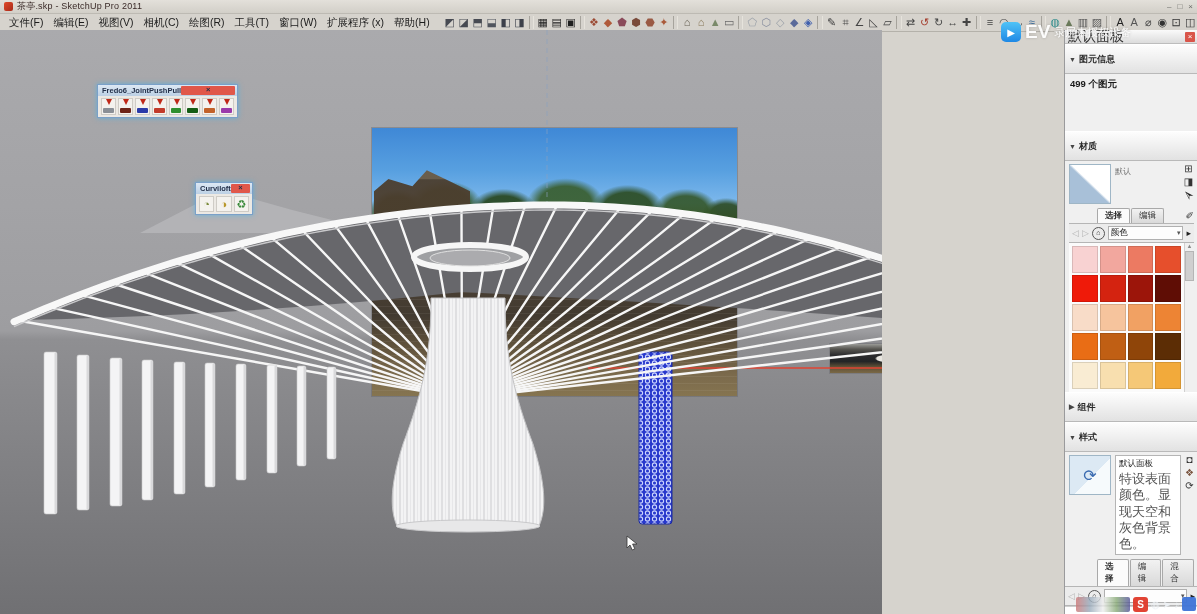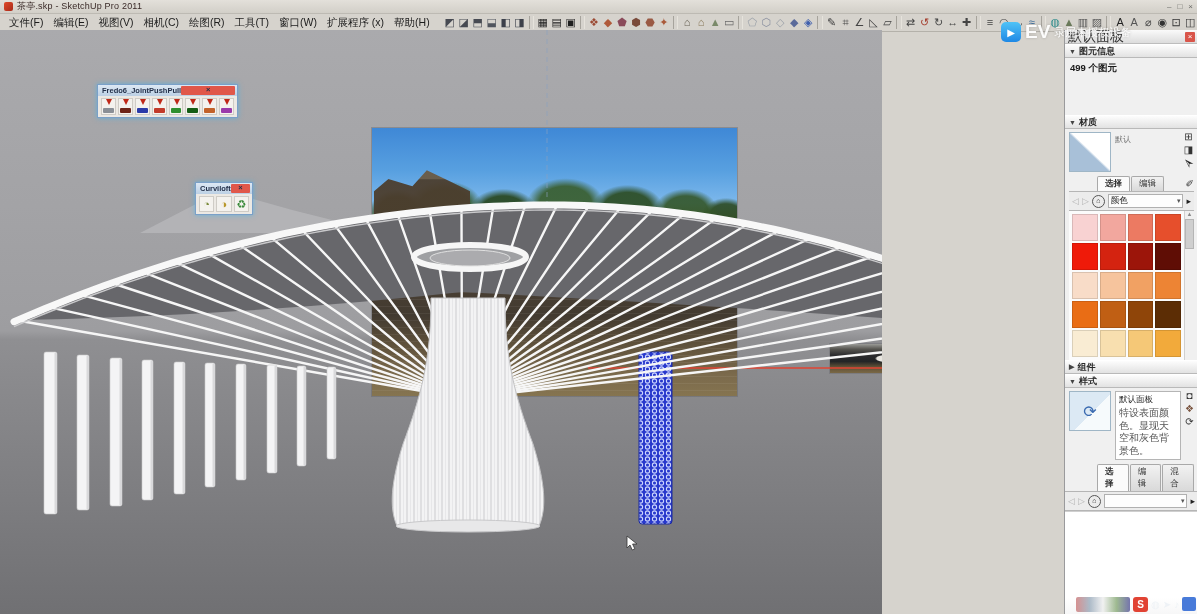--- a/index.html
+++ b/index.html
@@ -61,21 +61,21 @@
   
   .watermark{position:absolute;left:1001px;top:21px;display:flex;align-items:center;gap:4px;z-index:40;pointer-events:none;}
   .wm-logo{width:20px;height:20px;border-radius:5px;background:linear-gradient(180deg,#4fc3f7,#1e88e5);display:flex;align-items:center;justify-content:center;color:#fff;font-size:10px;}
   .wm-ev{font-size:19px;font-weight:bold;color:rgba(255,255,255,.95);text-shadow:0 0 3px rgba(0,0,0,.2);}
   .wm-text{font-size:11px;color:rgba(255,255,255,.92);text-shadow:0 0 3px rgba(0,0,0,.25);white-space:nowrap;}
   
   .panel{position:absolute;left:1064px;top:30px;width:133px;height:584px;background:#f0f0f0;border-left:1px solid #9a9a9c;font-size:9px;color:#222;}
   .panel-header{height:13px;display:flex;align-items:center;background:linear-gradient(180deg,#fafafa,#dcdcdc);border-bottom:1px solid #bdbdbd;padding:0 3px;}
   .ph-title{font-size:14px;color:#333;flex:1;font-family:Liberation Serif, serif;}
   .ph-close{width:10px;height:10px;background:#d9554a;color:#fff;font-size:8px;line-height:9px;text-align:center;border-radius:1px;cursor:pointer;}
-  .sec-bar{height:12px;display:flex;align-items:center;gap:3px;background:linear-gradient(180deg,#fdfdfd,#e2e2e2);border-top:1px solid #fff;border-bottom:1px solid #b9b9b9;padding:0 4px;font-weight:bold;font-size:9px;color:#2a2a2a;cursor:pointer;}
+  .sec-bar{height:12px;display:flex;align-items:center;gap:3px;background:linear-gradient(180deg,#fdfdfd,#e2e2e2);border-top:1px solid #fff;border-bottom:1px solid #b9b9b9;padding:8px 4px;font-weight:bold;font-size:9px;color:#2a2a2a;cursor:pointer;}
   .tri{font-size:7px;color:#444;}
   .ei-body{padding:3px 5px 6px 5px;}
   .ei-count{font-size:9.5px;font-weight:bold;color:#1a1a1a;margin:1px 0 16px 0;}
   .ei-row{display:flex;gap:5px;}
   .thumb{width:36px;height:34px;border:1px solid #9fb6c6;}
   .diag{background:linear-gradient(to top right,#a8c0d8 48%,#ffffff 52%);}
   .ei-fields{flex:1;}
   .fr{display:flex;align-items:center;gap:3px;margin-bottom:4px;}
   .lbl{color:#333;}
   .dd{flex:1;height:12px;background:#fdfdfd;border:1px solid #b0b0b0;display:flex;align-items:center;padding:0 2px;cursor:pointer;}
@@ -101,21 +101,21 @@
   .detail-arrow{font-size:9px;color:#222;cursor:pointer;}
   .sw-wrap{display:flex;}
   .sw-grid{flex:1;display:grid;grid-template-columns:repeat(4,1fr);gap:2px;padding:3px;background:#fbfbfb;}
   .swatch{height:25px;border:1px solid rgba(0,0,0,.12);cursor:pointer;}
   .sw-scroll{width:9px;background:#f0f0f0;border-left:1px solid #d0d0d0;display:flex;flex-direction:column;align-items:center;font-size:6px;color:#888;}
   .sw-thumb{width:7px;height:28px;background:#cfcfcf;border:1px solid #b5b5b5;margin-top:2px;}
   .style-top{display:flex;gap:4px;padding:3px 4px 0 4px;}
   .style-thumb{width:40px;height:38px;border:1px solid #9fb6c6;background:linear-gradient(135deg,#dce9f4 0 55%,#f6fafc 55%);display:flex;align-items:center;justify-content:center;font-size:16px;color:#3a6ab0;}
   .style-box{flex:1;background:#fff;border:1px solid #b5b5b5;padding:2px 3px;}
   .style-name{font-size:8.5px;color:#222;}
-  .style-desc{font-size:10px;color:#555;line-height:1.25;margin-top:1px;}
+  .style-desc{font-size:13px;color:#555;line-height:1.25;margin-top:1px;}
   .styles-list{height:122px;background:linear-gradient(180deg,#ffffff 70%,#ededee 100%);border-top:1px solid #cfcfcf;position:relative;}
   
   .tray-overlay{position:absolute;left:1076px;top:594px;height:20px;display:flex;align-items:center;gap:3px;z-index:50;filter:blur(.4px);opacity:.95;}
   .to-thumb{width:54px;height:15px;border-radius:2px;background:linear-gradient(90deg,#c77,#9ab,#eee,#8a7,#559);opacity:.85;}
   .to-badge{width:15px;height:15px;border-radius:3px;background:#e03a2a;color:#fff;font-weight:bold;font-size:10px;line-height:15px;text-align:center;}
   .to-ico{font-size:10px;color:#eef2f6;line-height:15px;}
   .to-app{width:14px;height:14px;border-radius:2px;}
   .a1{background:#3f74d8;}
 </style>
 </head>

